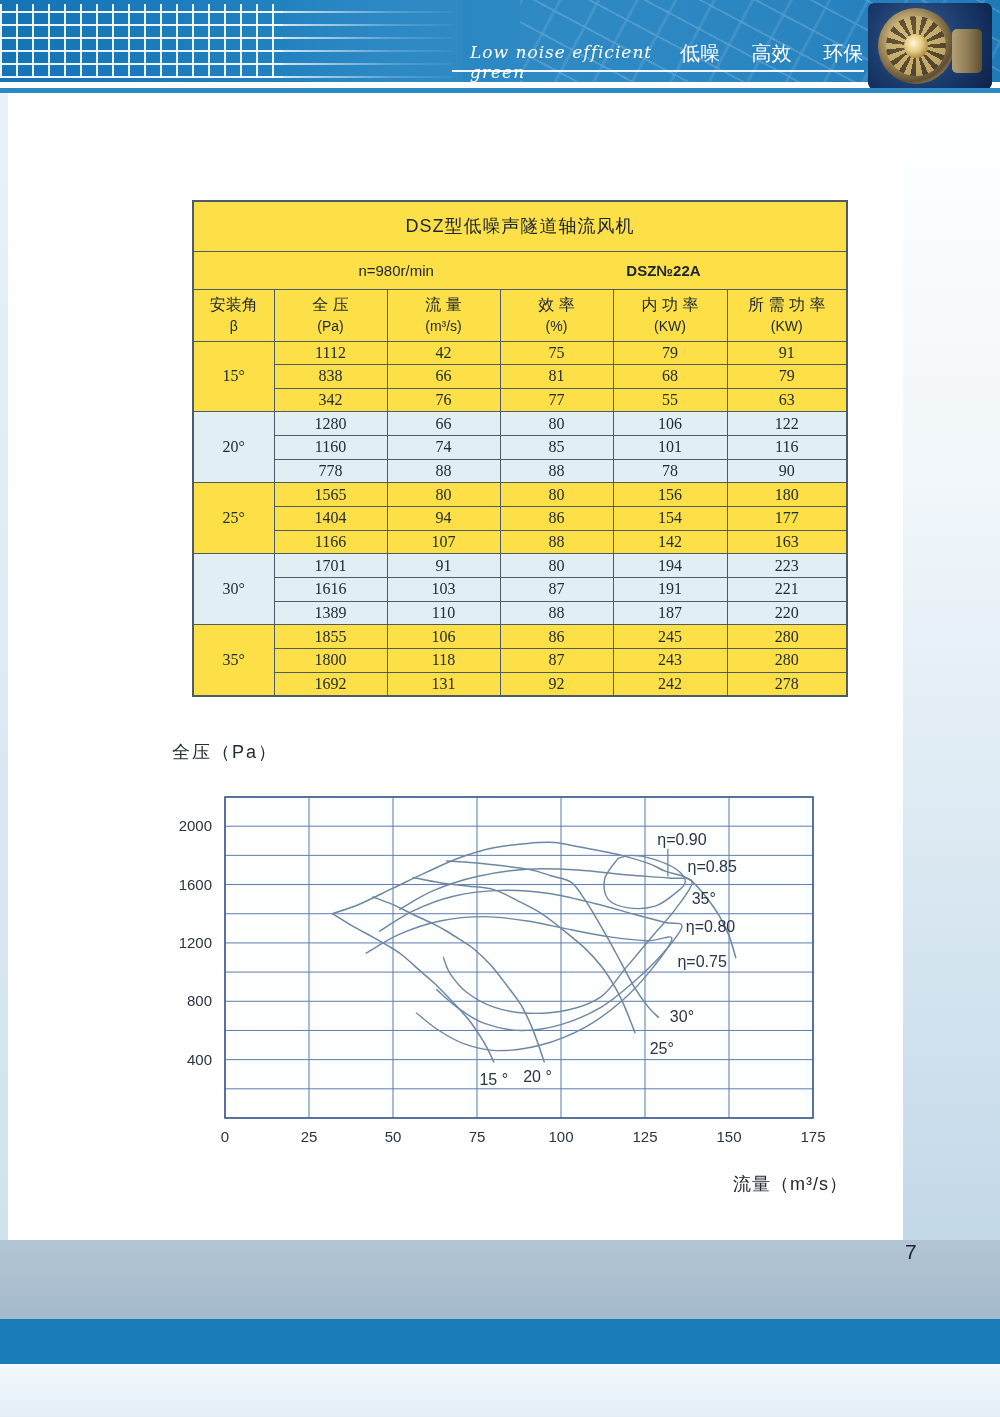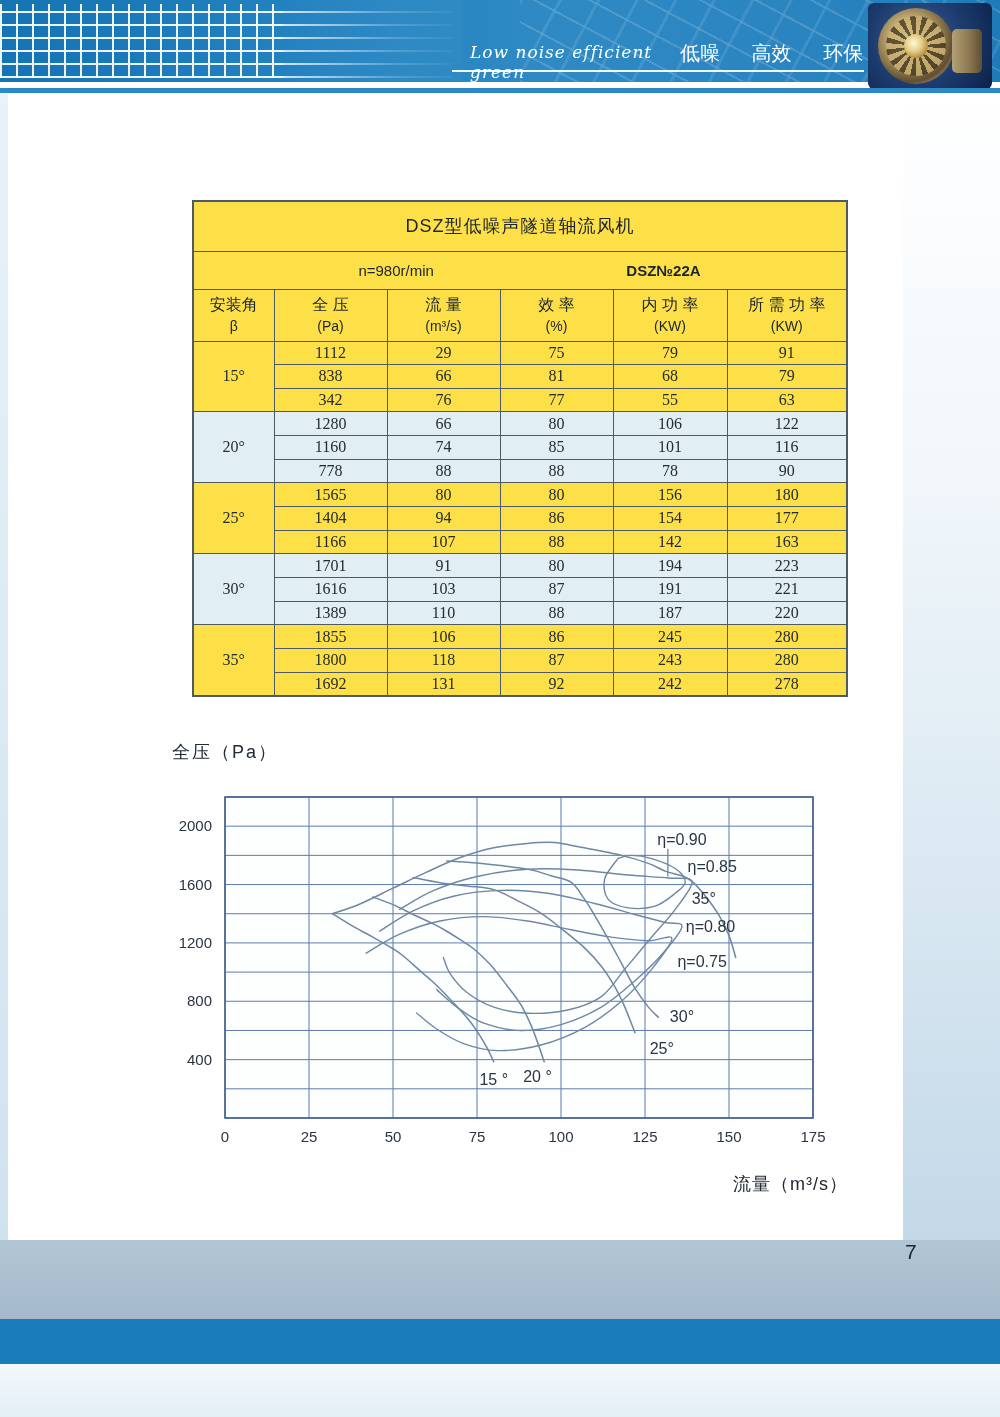--- a/index.html
+++ b/index.html
@@ -147,21 +147,21 @@
         <td>
           <div>所 需 功 率</div>
           <div class="unit">(KW)</div>
         </td>
       </tr>
     </tbody>
     <tbody class="data" id="table-body">
         <tr>
           <td rowspan="3" class="angle">15°</td>
           <td>1112</td>
-          <td>29</td>
+          <td>42</td>
           <td>75</td>
           <td>79</td>
           <td>91</td>
         </tr>
         <tr>
           <td>838</td>
           <td>66</td>
           <td>81</td>
           <td>68</td>
           <td>79</td>

